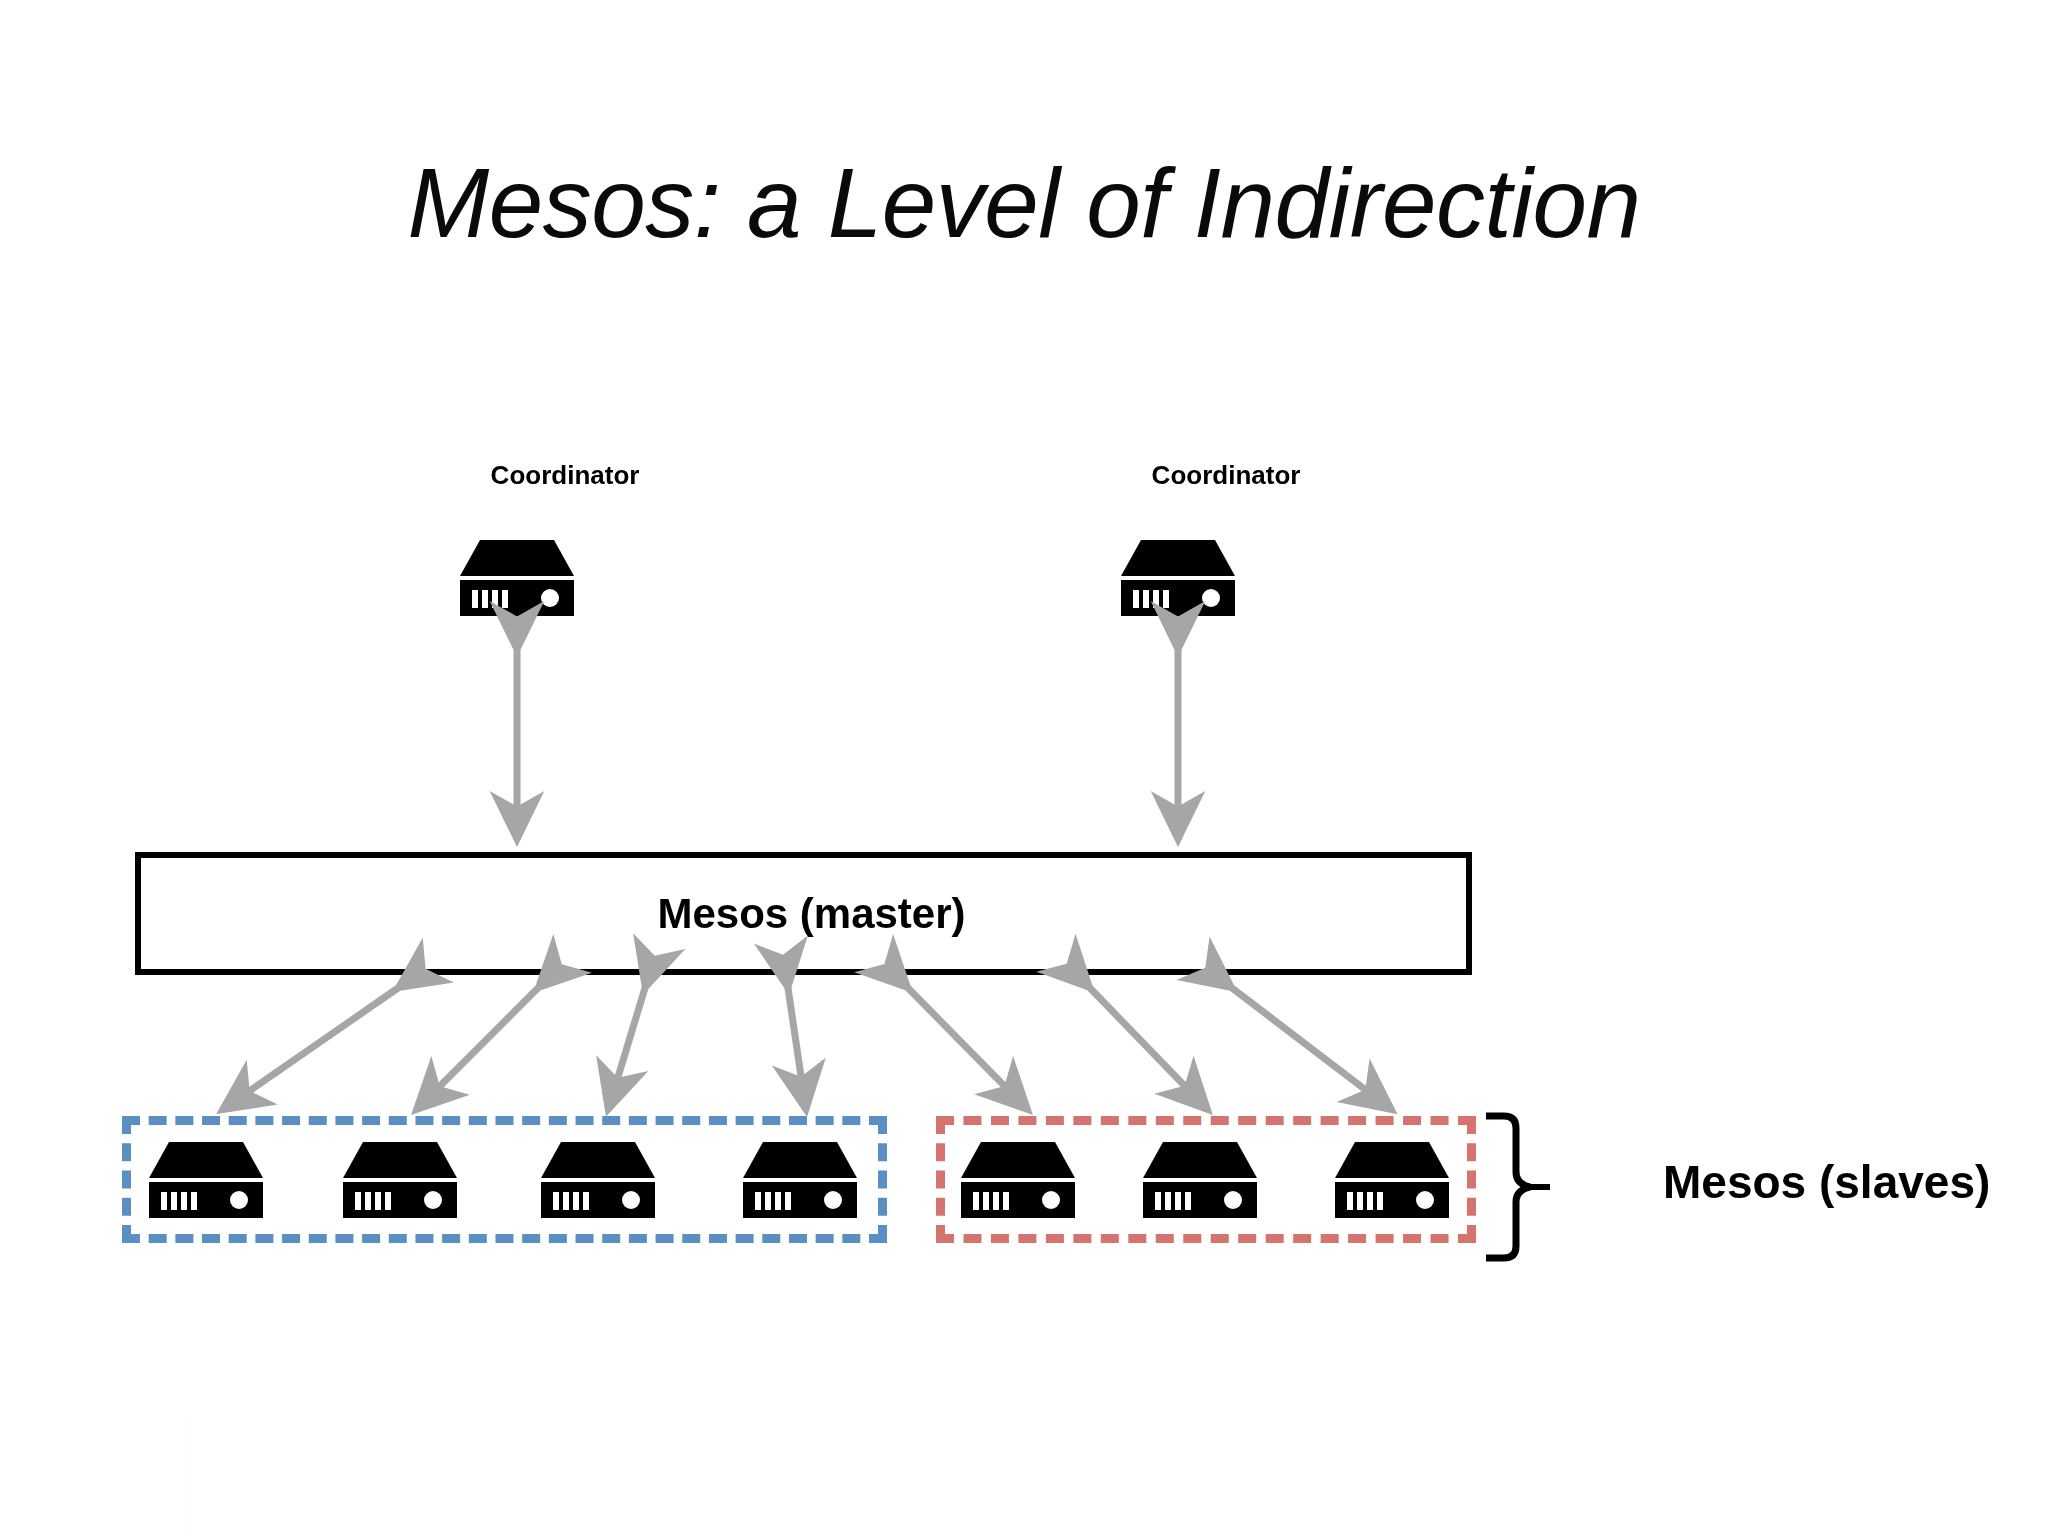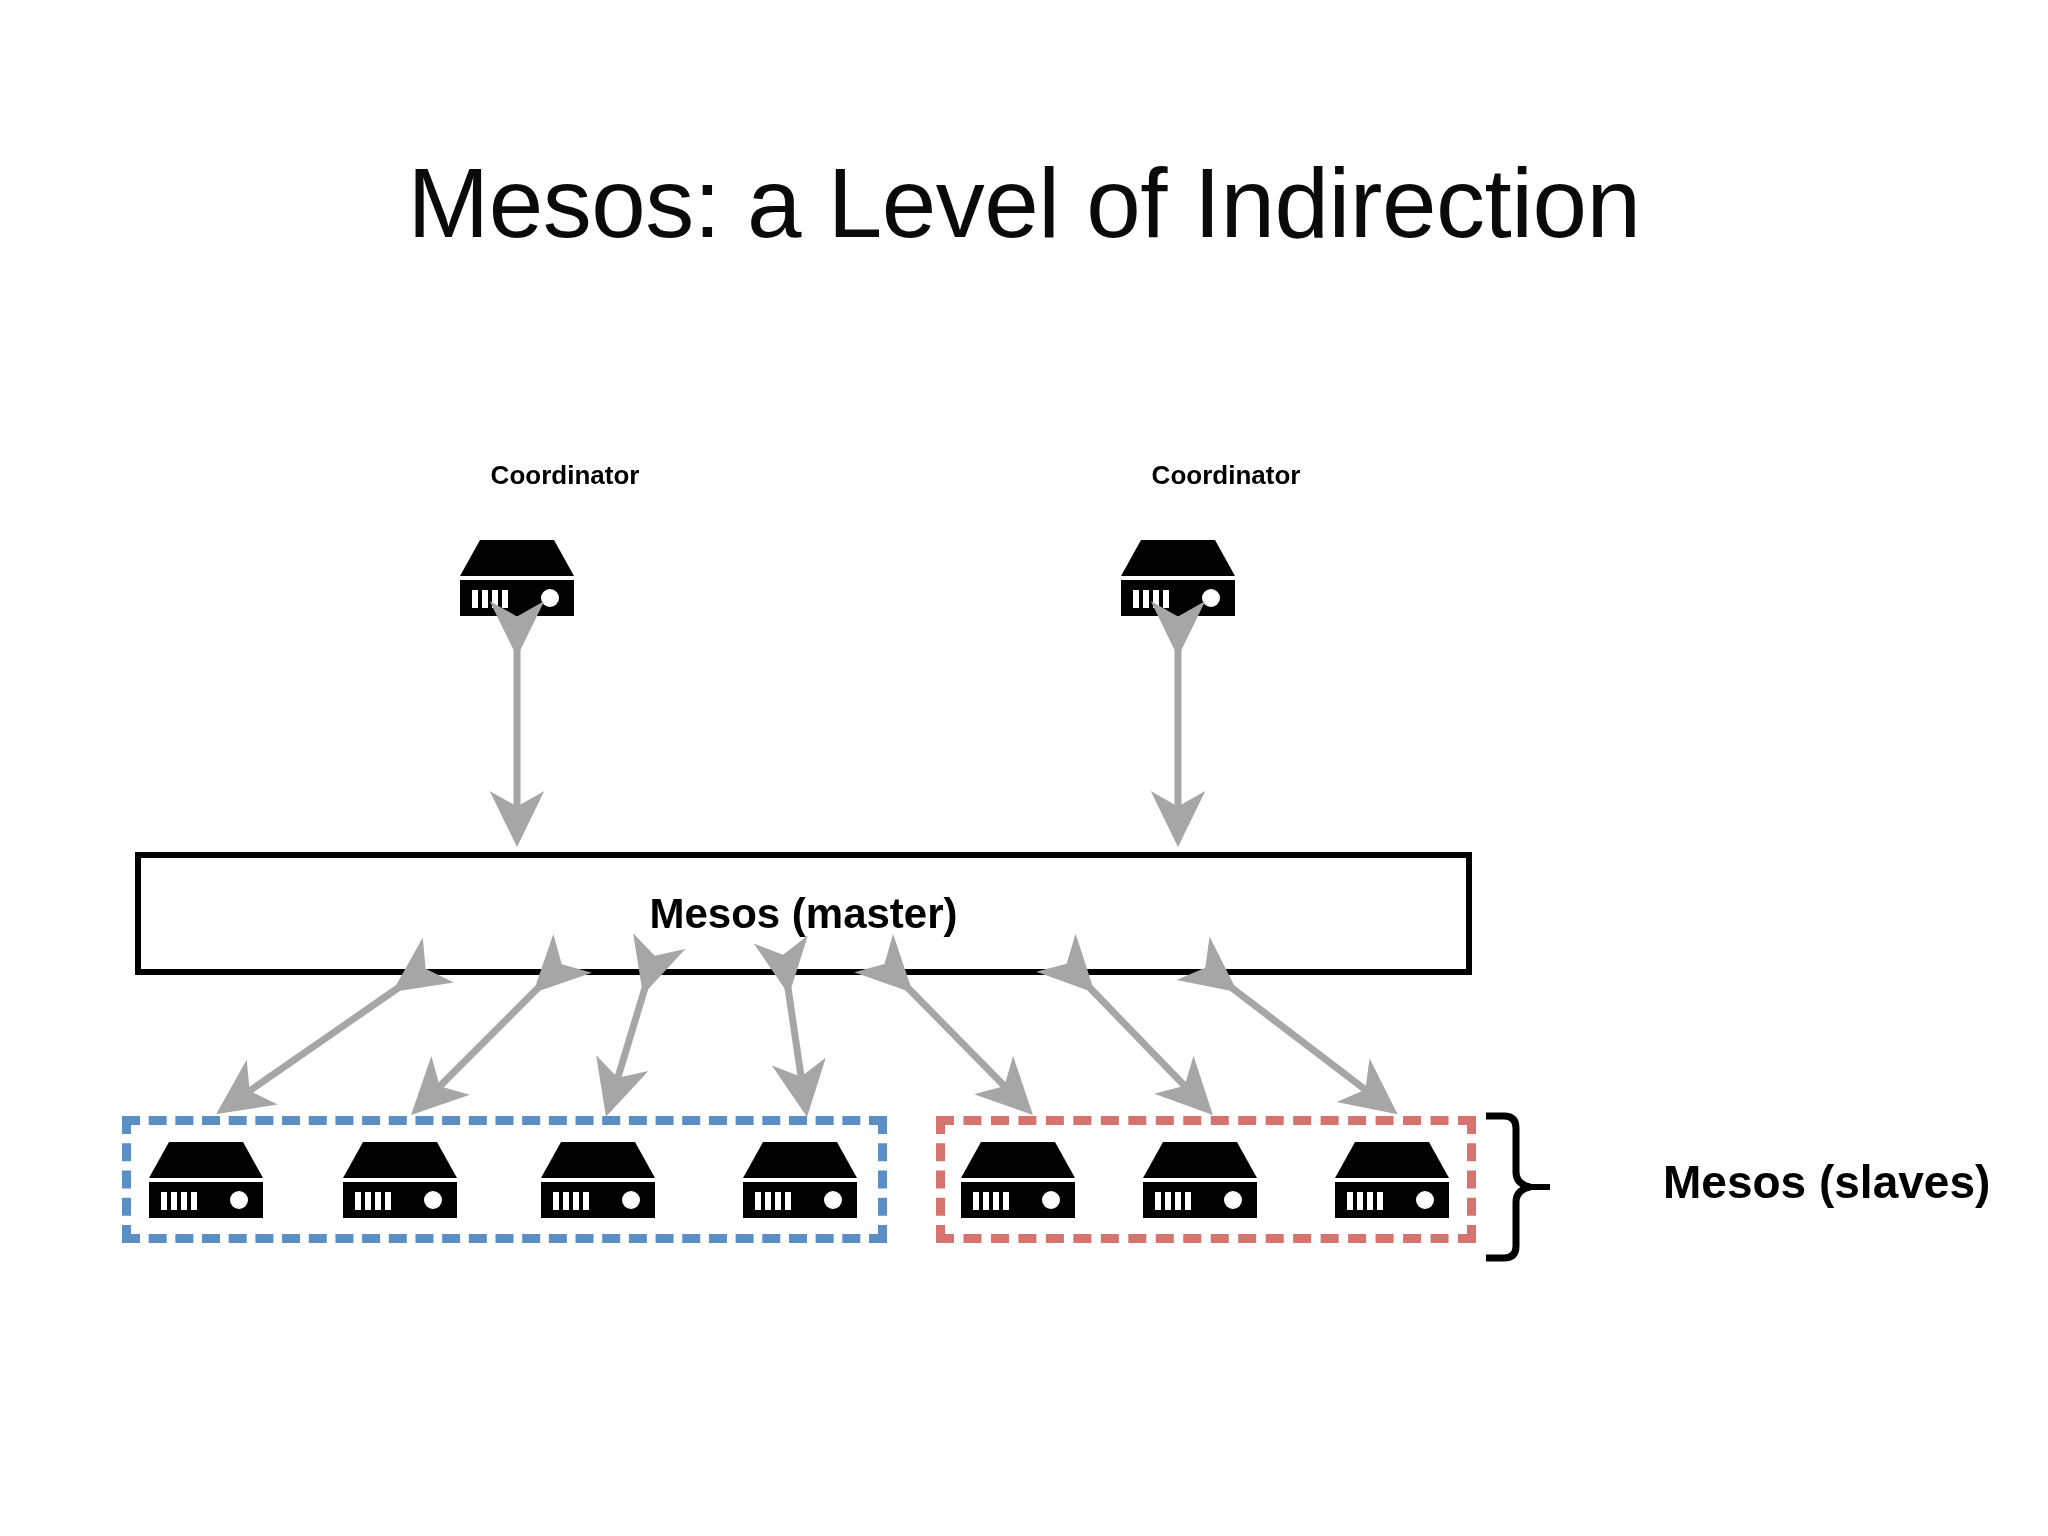--- a/index.html
+++ b/index.html
@@ -28,20 +28,21 @@
     left: 0;
     top: 152px;
     width: 2048px;
     text-align: center;
     font-size: 98px;
     font-weight: 400;
     letter-spacing: -0.5px;
     line-height: 1.05;
     color: #0a0a0a;
     white-space: nowrap;
+    font-style: italic;
   }
 
   
   .coord-label {
     position: absolute;
     font-size: 26px;
     font-weight: bold;
     color: #000000;
     text-align: center;
     white-space: nowrap;
@@ -73,20 +74,21 @@
     top: 0;
     width: 100%;
     height: 100%;
     display: flex;
     align-items: center;
     justify-content: center;
     font-size: 42px;
     font-weight: bold;
     color: #000000;
     white-space: nowrap;
+    padding-left: 8px;
   }
 
   
   .group-box {
     position: absolute;
     box-sizing: border-box;
     background: transparent;
   }
   #group-blue {
     left: 122px;

